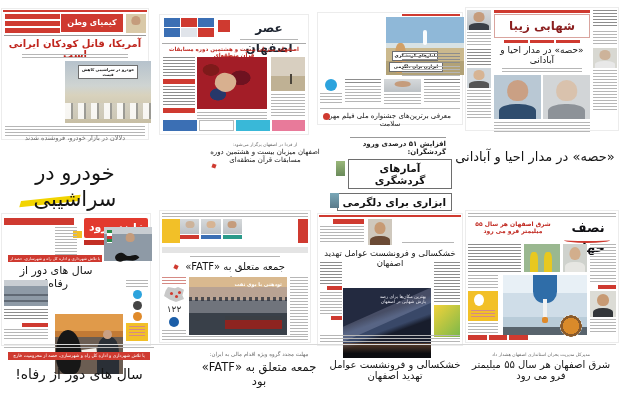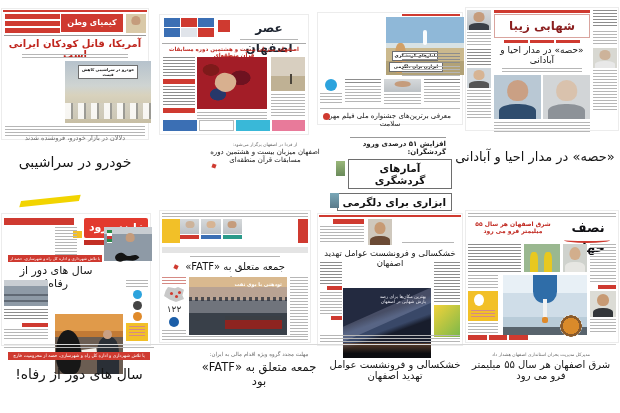--- a/index.html
+++ b/index.html
@@ -227,21 +227,21 @@
             <div class="p-head" style="background:#caa084;"></div>
             <div class="p-sh" style="background:#2f4d6e;"></div>
           </div>
       </div>
       <div class="tx" style="height:10px;margin-top:3px;"></div>
     </div>
   </div>
 
   <div class="callout" style="left:6px;top:134px;width:138px;height:74px;">
     <div class="kick" style="font-size:6.5px;">دلالان در بازار خودرو، فروشنده شدند</div>
-    <div class="b c" style="font-size:14px;line-height:1.25;margin-top:12px;position:relative;z-index:1;">خودرو در سراشیبی</div>
+    <div class="b c" style="font-size:21px;line-height:1.25;margin-top:18px;position:relative;z-index:1;">خودرو در سراشیبی</div>
     <div class="swoosh" style="left:14px;bottom:4px;width:60px;height:6px;z-index:0;"></div>
   </div>
 
   <div class="callout" style="left:210px;top:142px;width:110px;height:28px;">
     <div class="kick" style="font-size:4.5px;">از فردا در اصفهان برگزار می‌شود:</div>
     <div class="b c" style="font-size:7px;margin-top:1px;">اصفهان میزبان بیست و هشتمین دوره مسابقات قرآن منطقه‌ای</div>
     <div class="abs pill" style="left:2px;bottom:2px;width:4px;height:4px;transform:rotate(20deg);"></div>
   </div>
 
   <div class="callout" style="left:328px;top:137px;width:124px;height:70px;">

